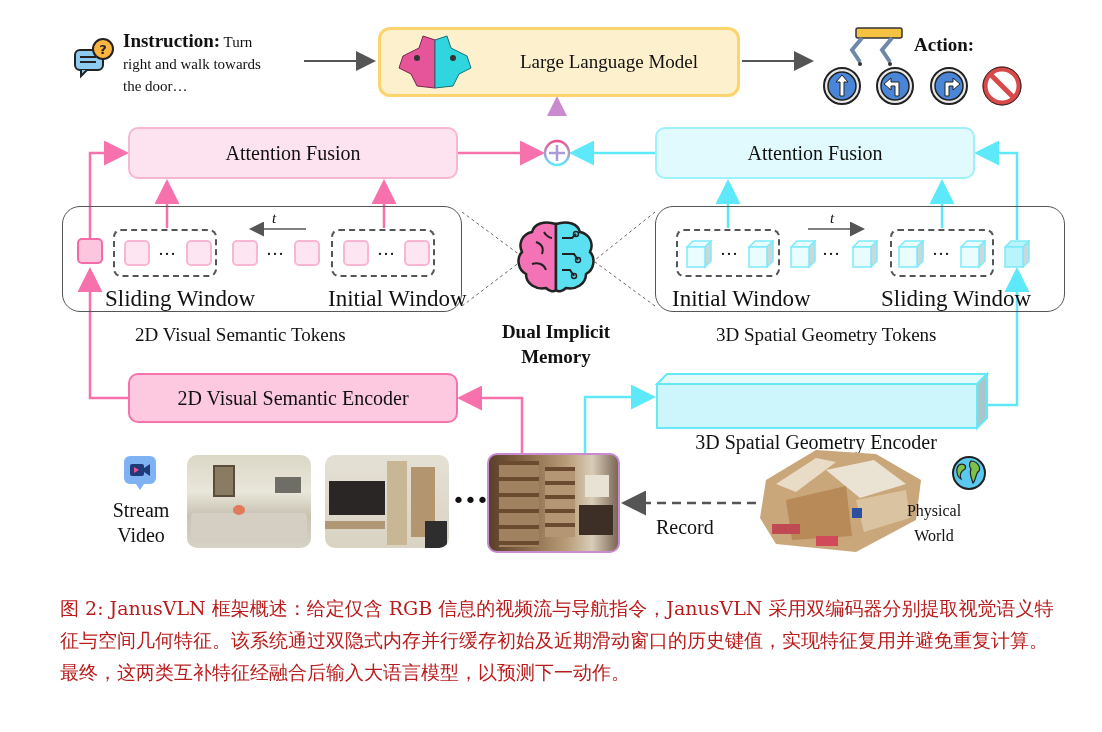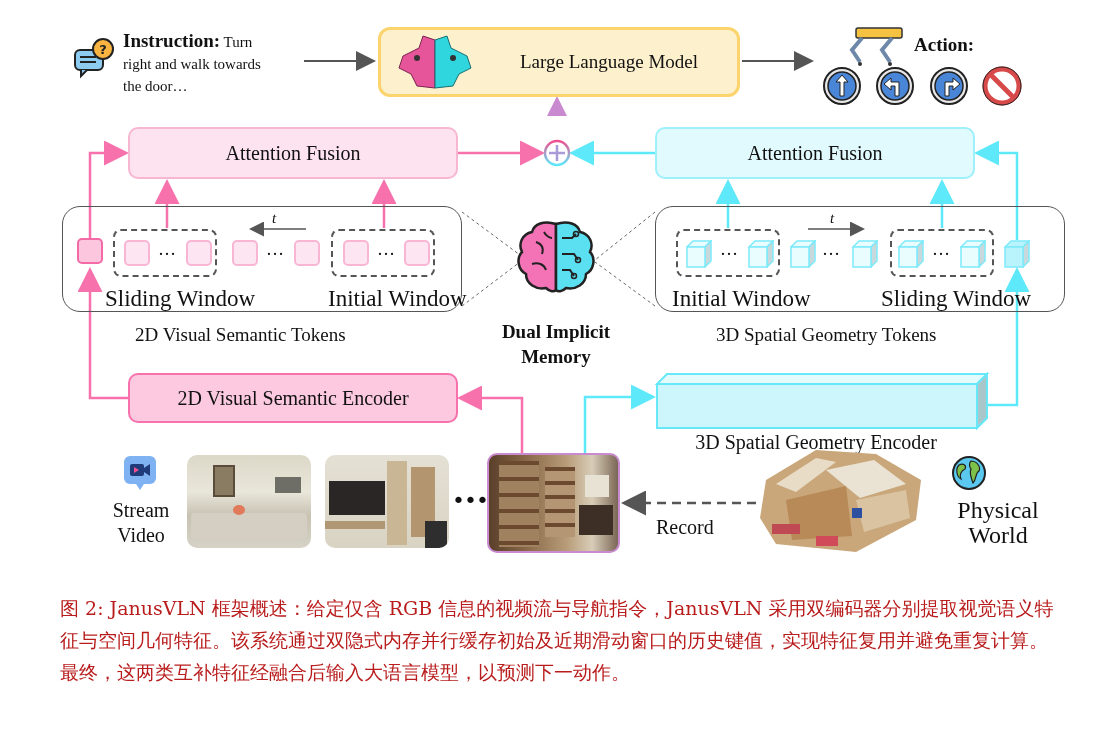--- a/index.html
+++ b/index.html
@@ -314,18 +314,18 @@
     <rect x="96" y="68" width="10" height="10" fill="#2c4fa0"></rect>
   </svg>
 </div>
 <div class="abs" style="left:951px;top:455px;width:36px;height:36px;">
   <svg width="36" height="36" viewBox="0 0 36 36">
       <circle cx="18" cy="18" r="16" fill="#5bc8f0" stroke="#222" stroke-width="2"></circle>
       <path d="M8 10 C12 8 16 10 14 14 C10 16 8 20 10 24 C6 22 4 14 8 10 Z" fill="#7dc04a" stroke="#222" stroke-width="1.2"></path>
       <path d="M20 6 C26 6 30 12 28 16 C24 18 26 24 22 28 C20 22 18 18 20 14 C18 12 18 8 20 6 Z" fill="#7dc04a" stroke="#222" stroke-width="1.2"></path>
     </svg>
 </div>
-<div class="abs" style="left:950px;top:498px;width:96px;text-align:center;font-size:24px;line-height:25px;">
+<div class="abs" style="left:886px;top:498px;width:96px;text-align:center;font-size:16px;line-height:25px;">
   <span>Physical</span><br>
   <span>World</span>
 </div>
 
 <div class="caption">图 2: JanusVLN 框架概述：给定仅含 RGB 信息的视频流与导航指令，JanusVLN 采用双编码器分别提取视觉语义特征与空间几何特征。该系统通过双隐式内存并行缓存初始及近期滑动窗口的历史键值，实现特征复用并避免重复计算。最终，这两类互补特征经融合后输入大语言模型，以预测下一动作。</div>
 
 </body></html>

